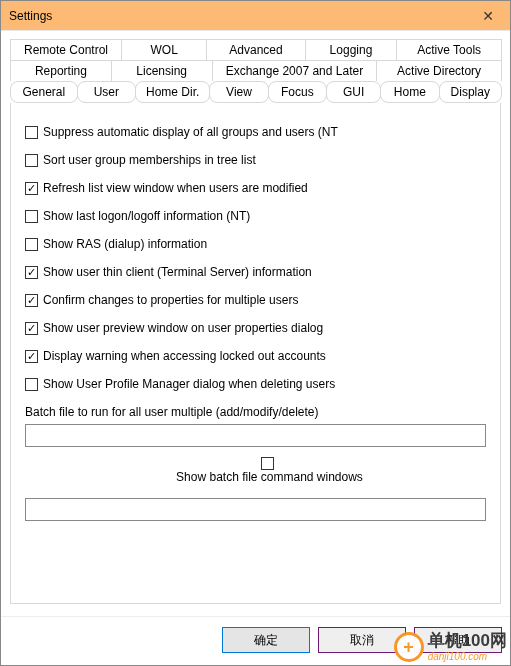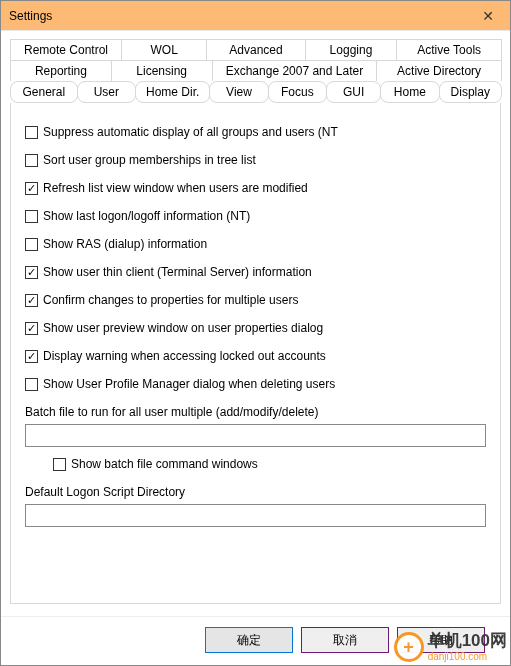--- a/index.html
+++ b/index.html
@@ -39,42 +39,42 @@
 .checkbox {
   width: 13px; height: 13px; border: 1px solid #333; margin-right: 5px;
   display: inline-flex; align-items: center; justify-content: center;
   font-size: 11px; line-height: 1; color: #000; cursor: pointer; flex-shrink: 0;
 }
 .field-label { margin-bottom: 5px; margin-top: 4px; }
 .text-input {
   width: 100%; height: 23px; border: 1px solid #888; font-family: inherit; font-size: 12px;
   padding: 2px 4px; outline: none; margin-bottom: 10px;
 }
-.indent { margin-left: 28px; }
+.indent { margin-left: 28px; flex-direction: column; }
 .button-bar {
   display: flex; justify-content: flex-end; align-items: center;
-  padding: 10px 25px 12px; gap: 8px; border-top: 1px solid #eee;
+  padding: 10px 8px 12px; gap: 8px; border-top: 1px solid #eee;
 }
 .btn {
   min-width: 88px; height: 26px; border: 1px solid #701a75; background: #efefef;
   font-family: inherit; font-size: 12px; cursor: pointer; padding: 0 14px;
 }
 .btn.primary { background: #e5e5e5; border: 1px solid #0078d7; }
 .watermark {
   position: absolute; right: 4px; bottom: 4px; display: flex; align-items: center; gap: 4px;
   pointer-events: none; opacity: 0.95;
 }
 .wm-circle {
   width: 30px; height: 30px; border: 3px solid #f7931e; border-radius: 50%;
   display: flex; align-items: center; justify-content: center; background: #fff;
 }
 .wm-plus { color: #f7931e; font-size: 18px; font-weight: bold; }
 .wm-text { display: flex; flex-direction: column; line-height: 1.1; }
 .wm-cn { font-size: 17px; color: #333; font-weight: bold; }
-.wm-url { font-size: 10px; color: #f7931e; }
+.wm-url { font-size: 10px; color: #f7931e; font-style: italic; }
 </style>
 </head>
 <body>
 
 <div class="window">
   <div class="titlebar">
     <span class="titlebar-title">Settings</span>
     <div class="close-btn">
       <span>✕</span>
     </div>
@@ -151,21 +151,20 @@
       </div>
 
       <div class="field-label">Batch file to run for all user multiple (add/modify/delete)</div>
       <input type="text" class="text-input" value="" style="">
 
       <div class="checkrow indent">
         <span class="checkbox"></span>
         <span>Show batch file command windows</span>
       </div>
 
-      <div class="field-label">Default Logon Script Directory</div>
       <input type="text" class="text-input" value="" style="">
 
     </div>
   </div>
 
   <div class="button-bar">
     <button class="btn primary">确定</button>
     <button class="btn">取消</button>
     <button class="btn">帮助</button>
   </div>

